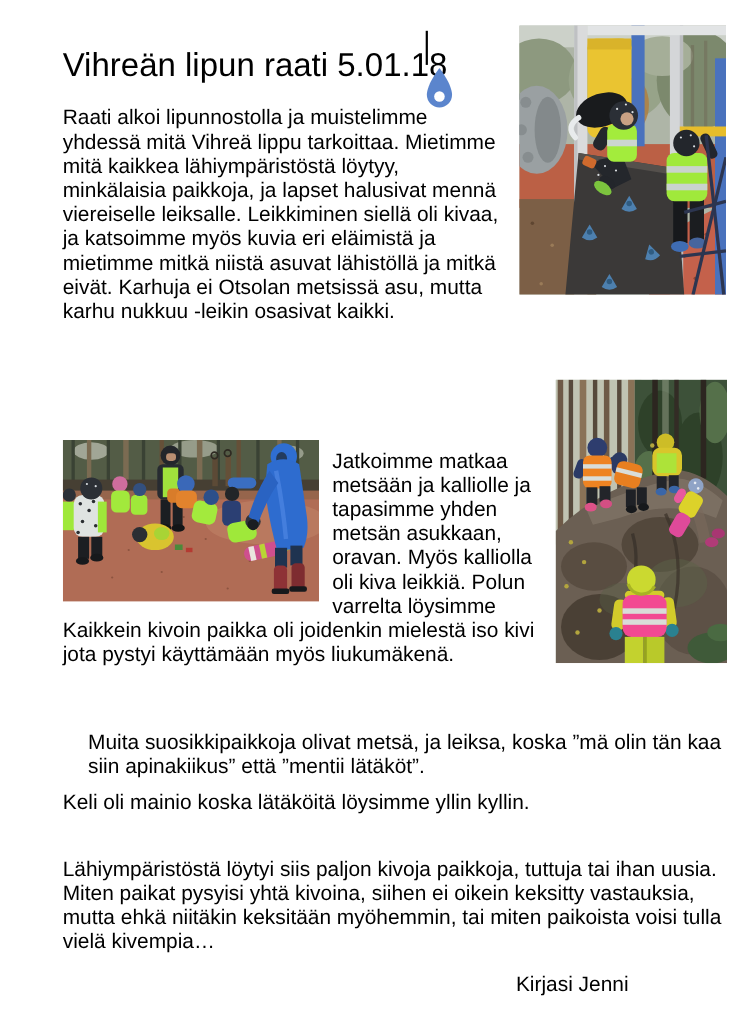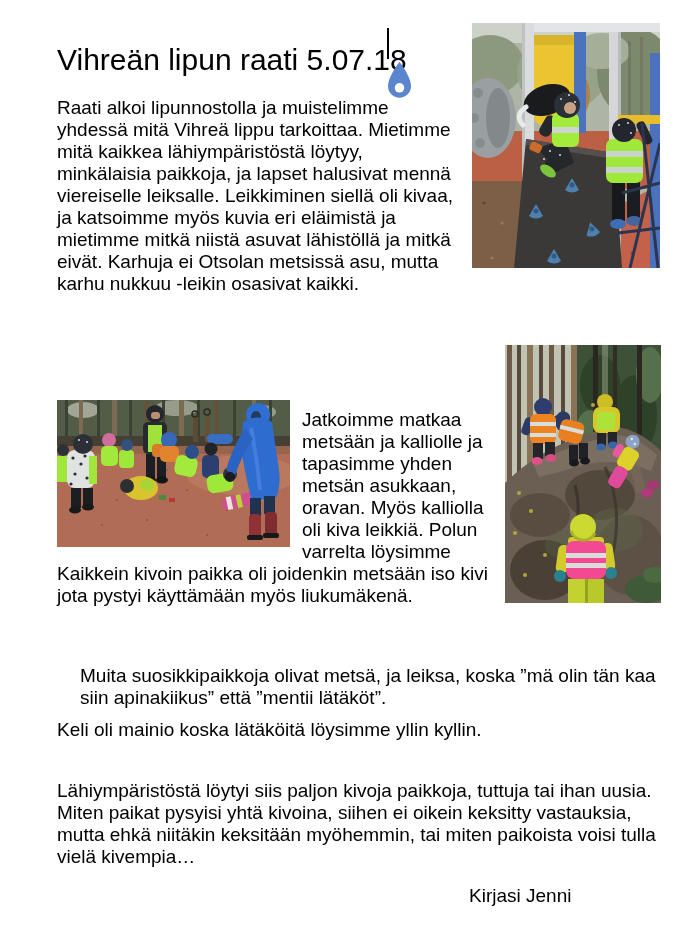--- a/index.html
+++ b/index.html
@@ -7,21 +7,21 @@
   .abs{position:absolute;}
   .title{font-size:30px;line-height:36px;font-weight:400;white-space:nowrap;}
   .para{font-size:19px;line-height:22px;white-space:pre-line;}
   .caret{width:2px;height:31px;background:#000;}
   .photo{overflow:hidden;}
   .photo svg,.handle svg{display:block;width:100%;height:100%;}
 </style>
 </head>
 <body>
 
-<h1 class="abs title" style="left:57px;top:22px;">Vihreän lipun raati 5.07.18</h1>
+<h1 class="abs title" style="left:57px;top:22px;">Vihreän lipun raati 5.01.18</h1>
 
 <div class="abs caret" style="left:387px;top:28px;"></div>
 
 <div class="abs handle" style="left:387px;top:61px;width:25px;height:39px;">
   <svg viewBox="0 0 24 36">
     <path d="M12 0 C12 0 1 14 1 23.5 a11 11 0 0 0 22 0 C23 14 12 0 12 0 Z" fill="#5b85cd"></path>
     <circle cx="12" cy="25" r="4.6" fill="#ffffff"></circle>
   </svg>
 </div>
 
@@ -337,21 +337,21 @@
 
 <div class="abs para" style="left:302px;top:409px;width:210px;">Jatkoimme matkaa
 metsään ja kalliolle ja
 tapasimme yhden
 metsän asukkaan,
 oravan. Myös kalliolla
 oli kiva leikkiä. Polun
 varrelta löysimme</div>
 
 <div class="abs" style="left:57px;top:563px;width:520px;">
-  <div class="para">Kaikkein kivoin paikka oli joidenkin metsään iso kivi
+  <div class="para">Kaikkein kivoin paikka oli joidenkin mielestä iso kivi
 jota pystyi käyttämään myös liukumäkenä.</div>
 </div>
 
 <div class="abs para" style="left:57px;top:665px;width:620px;margin-left:23px;">Muita suosikkipaikkoja olivat metsä, ja leiksa, koska ”mä olin tän kaa
 siin apinakiikus” että ”mentii lätäköt”.</div>
 
 <div class="abs para" style="left:57px;top:719px;width:620px;">Keli oli mainio koska lätäköitä löysimme yllin kyllin.</div>
 
 <div class="abs para" style="left:57px;top:780px;width:620px;">Lähiympäristöstä löytyi siis paljon kivoja paikkoja, tuttuja tai ihan uusia.
 Miten paikat pysyisi yhtä kivoina, siihen ei oikein keksitty vastauksia,

